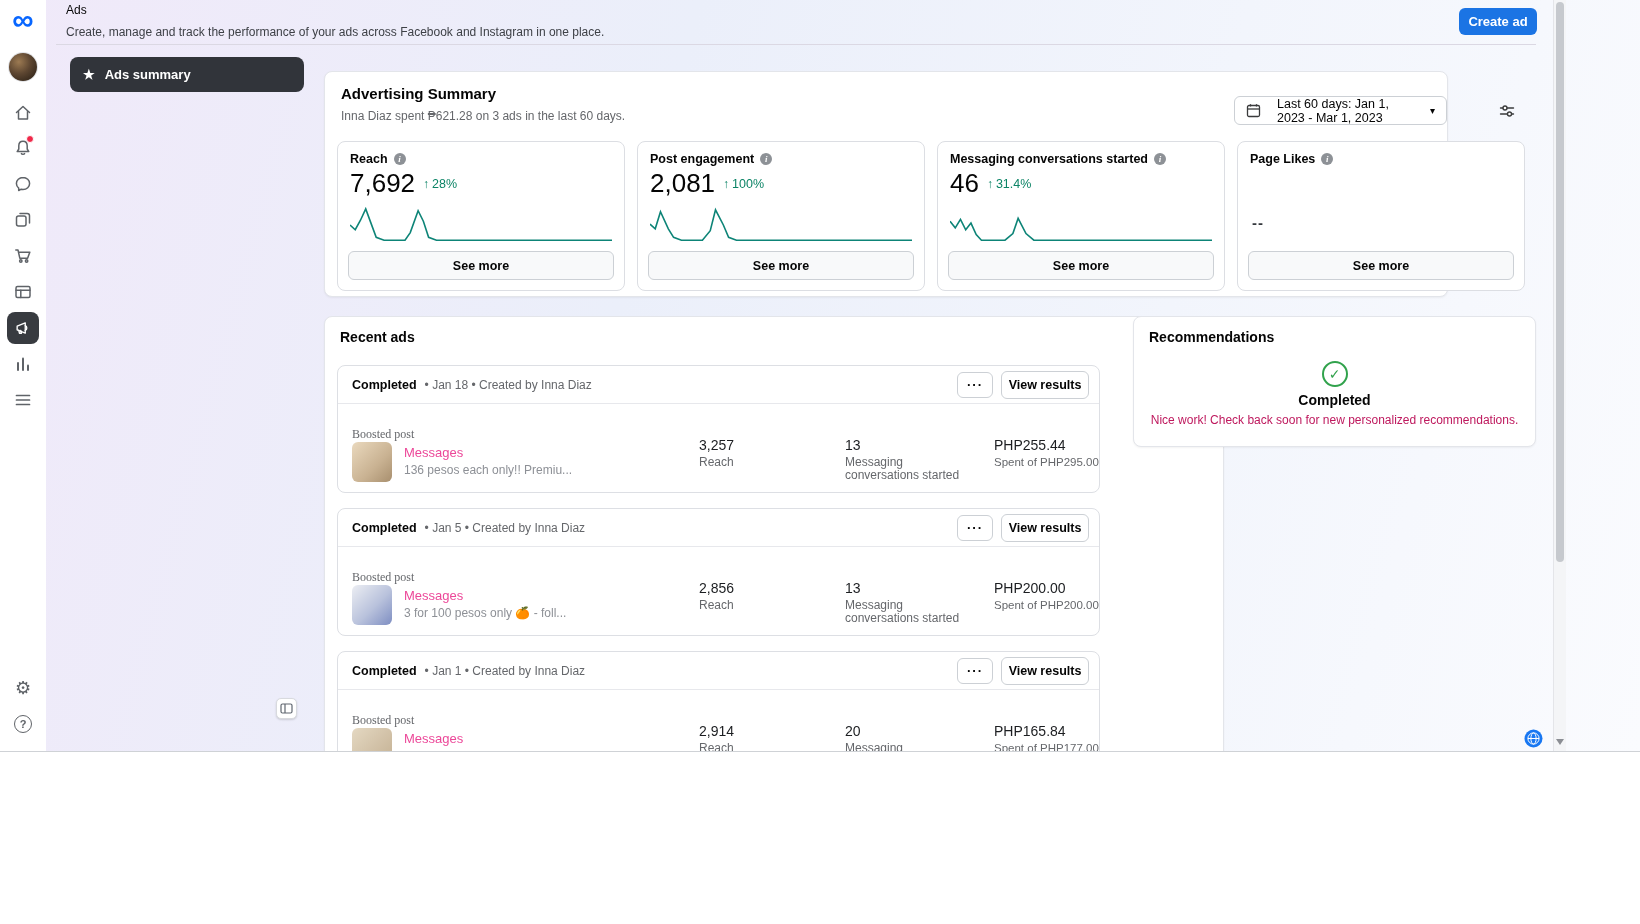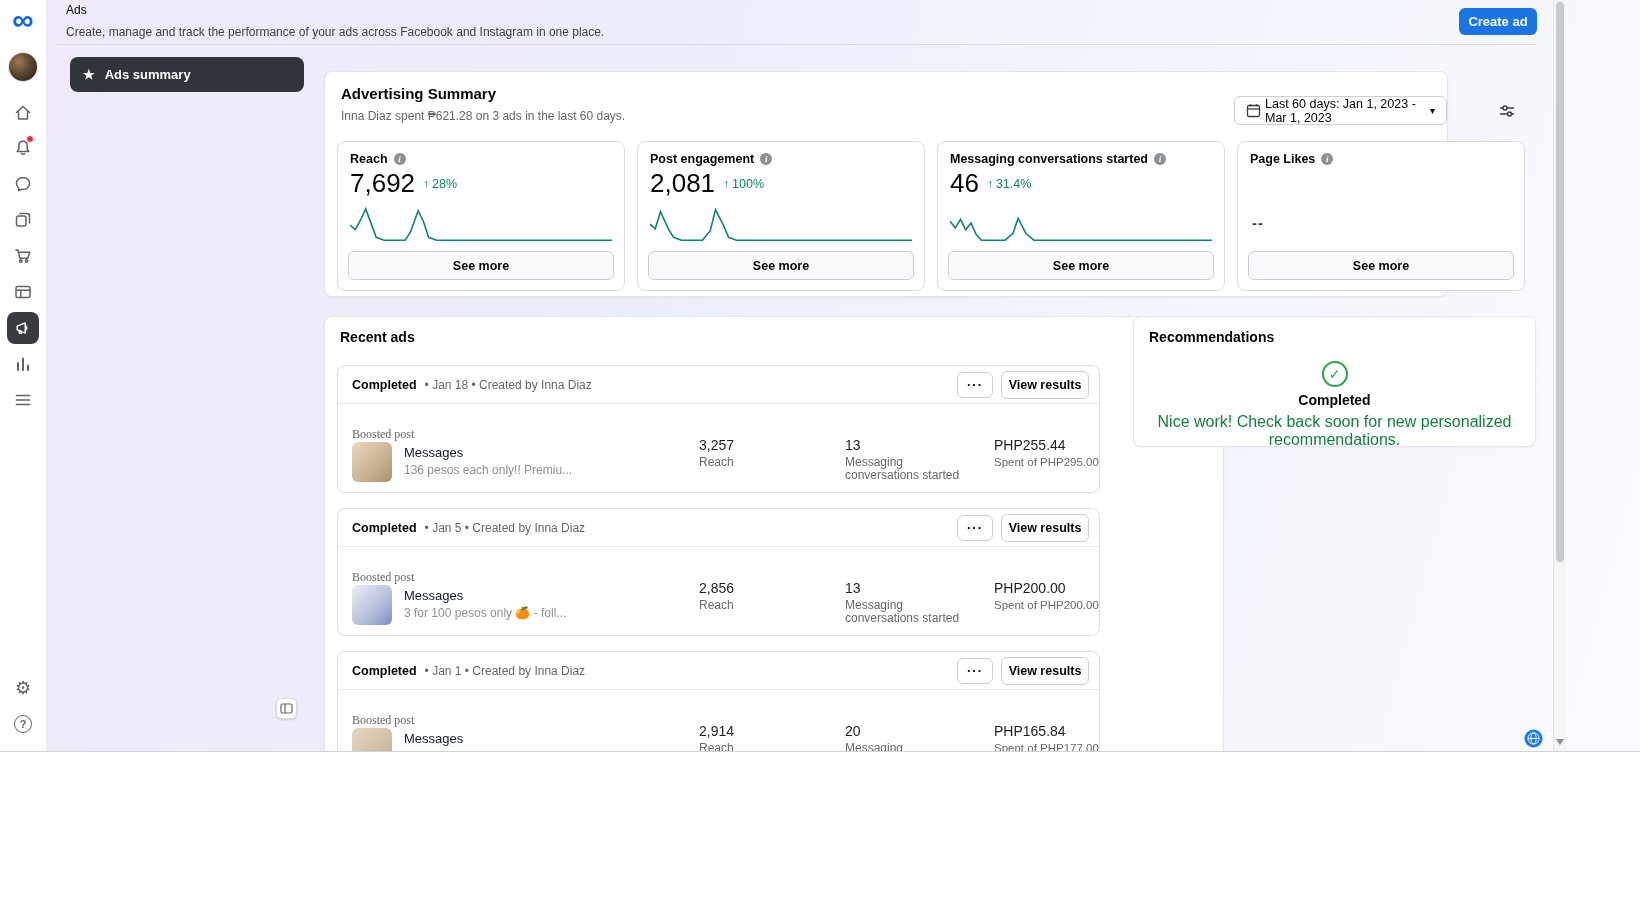--- a/index.html
+++ b/index.html
@@ -36,21 +36,21 @@
   .nav-all { position:absolute; left:70px; top:98px; width:234px; height:30px; display:flex; align-items:center; padding-left:13px; gap:10px;
              font-size:13px; font-weight:600; color:#1c1e21; cursor:pointer; border-radius:8px; }
 
   
   .card { position:absolute; background:#fff; border:1px solid #e3e5ea; border-radius:8px; box-shadow:0 1px 2px rgba(0,0,0,.05); }
 
   
   .card-summary { left:324px; top:71px; width:1124px; height:226px; }
   .sum-title { position:absolute; left:16px; top:13px; font-size:15px; font-weight:700; }
   .sum-sub   { position:absolute; left:16px; top:37px; font-size:12px; color:#65676b; }
-  .date-btn  { position:absolute; left:909px; top:24px; height:29px; display:flex; align-items:center; gap:4px; padding:0 11px;
+  .date-btn  { position:absolute; left:909px; top:24px; height:29px; display:flex; align-items:center; gap:16px; padding:0 11px;
                border:1px solid #ccd0d5; border-radius:6px; background:#fff; font-size:12.5px; font-weight:500; cursor:pointer; }
   .caret { font-size:10px; color:#050505; }
   .filter-btn { position:absolute; left:1167px; top:24px; width:30px; height:29px; display:flex; align-items:center; justify-content:center; border-radius:6px; cursor:pointer; }
 
   .metric { position:absolute; top:69px; width:288px; height:150px; border:1px solid #dcdee3; border-radius:8px; background:#fff; }
   .m0{left:12px} .m1{left:312px} .m2{left:612px} .m3{left:912px}
   .m-labelrow { position:absolute; left:12px; top:10px; display:flex; align-items:center; font-size:12.5px; font-weight:700; }
   .info { display:inline-flex; width:12px; height:12px; border-radius:50%; background:#8d9196; color:#fff; font-size:9px; align-items:center; justify-content:center;
           font-style:italic; font-family:"Liberation Serif", serif; margin-left:6px; cursor:pointer; }
   .value-row { position:absolute; left:12px; top:26px; display:flex; align-items:center; }
@@ -72,35 +72,35 @@
   .e-meta { font-size:12px; color:#65676b; margin-left:8px; }
   .menu-btn { margin-left:auto; width:36px; height:26px; border:1px solid #ccd0d5; border-radius:6px; background:#fff; font-size:13px; font-weight:700;
               letter-spacing:1px; display:flex; align-items:center; justify-content:center; cursor:pointer; }
   .view-btn { margin-left:8px; width:88px; height:28px; border:1px solid #ccd0d5; border-radius:6px; background:#fff; font-size:12.5px; font-weight:600;
               display:flex; align-items:center; justify-content:center; cursor:pointer; }
   .e-type  { position:absolute; left:14px; top:61px; font-size:12px; color:#65676b;font-family:Liberation Serif, serif; }
   .e-thumb { position:absolute; left:14px; top:76px; width:40px; height:40px; border-radius:6px; }
   .t1 { background:linear-gradient(135deg,#ead9be 0%,#c9b292 60%,#a88f6e 100%); }
   .t2 { background:linear-gradient(135deg,#eceef3 0%,#b9c2dc 55%,#7e8ec2 100%); }
   .t3 { background:linear-gradient(135deg,#e4d8c2 0%,#c2ae90 100%); }
-  .e-obj { position:absolute; left:66px; top:79px; font-size:13px; color:#0f172a; }
+  .e-obj { position:absolute; left:66px; top:79px; font-size:13px; color:#ec4899; }
   .e-cap { position:absolute; left:66px; top:97px; font-size:12px; color:#8d9096; max-width:230px; white-space:nowrap; overflow:hidden; }
   .e-col { position:absolute; top:71px; }
   .col-reach{left:361px} .col-msg{left:507px; width:132px} .col-spend{left:656px; width:130px}
   .c-val { font-size:14px; color:#1c1e21; }
   .c-lab { font-size:12px; color:#65676b; margin-top:3px; line-height:13px; }
   .c-lab-sm { font-size:11.5px; color:#65676b; margin-top:3px; }
 
   
   .card-reco { left:1133px; top:316px; width:403px; height:131px; }
   .reco-title { position:absolute; left:15px; top:12px; font-size:14px; font-weight:700; }
   .reco-check { position:absolute; left:50%; top:44px; transform:translateX(-50%); width:26px; height:26px; border:2px solid #31a24c; border-radius:50%;
                 color:#31a24c; font-size:14px; display:flex; align-items:center; justify-content:center; }
   .reco-status { position:absolute; top:75px; left:0; width:100%; text-align:center; font-size:14px; font-weight:700; }
-  .reco-msg { position:absolute; top:96px; left:0; width:100%; text-align:center; font-size:16px; color:#15803d; }
+  .reco-msg { position:absolute; top:96px; left:0; width:100%; text-align:center; font-size:12px; color:#be185d; }
 
   
   .collapse { position:absolute; left:276px; top:698px; width:21px; height:21px; background:#fff; border:1px solid #d8dade; border-radius:5px;
               box-shadow:0 1px 2px rgba(0,0,0,.15); display:flex; align-items:center; justify-content:center; cursor:pointer; z-index:8; }
   .globe { position:absolute; left:1524px; top:729px; width:19px; height:19px; cursor:pointer; z-index:8; }
 
   
   .scrollbar { position:absolute; left:1553px; top:0; width:13px; height:751px; background:#f4f5f7; border-left:1px solid #e4e5e9; z-index:9; }
   .scroll-thumb { position:absolute; left:1555.5px; top:2px; width:8px; height:560px; background:#c6c9ce; border-radius:4px; cursor:pointer; z-index:10; }
   .scroll-arrow { position:absolute; left:1556px; top:739px; width:0; height:0; border-left:4px solid transparent; border-right:4px solid transparent;

